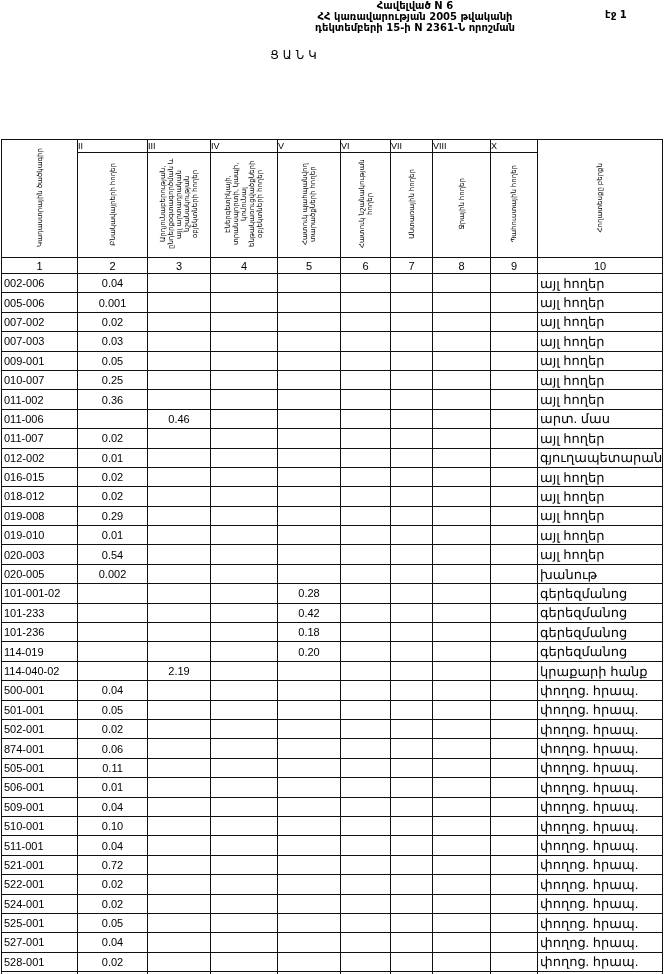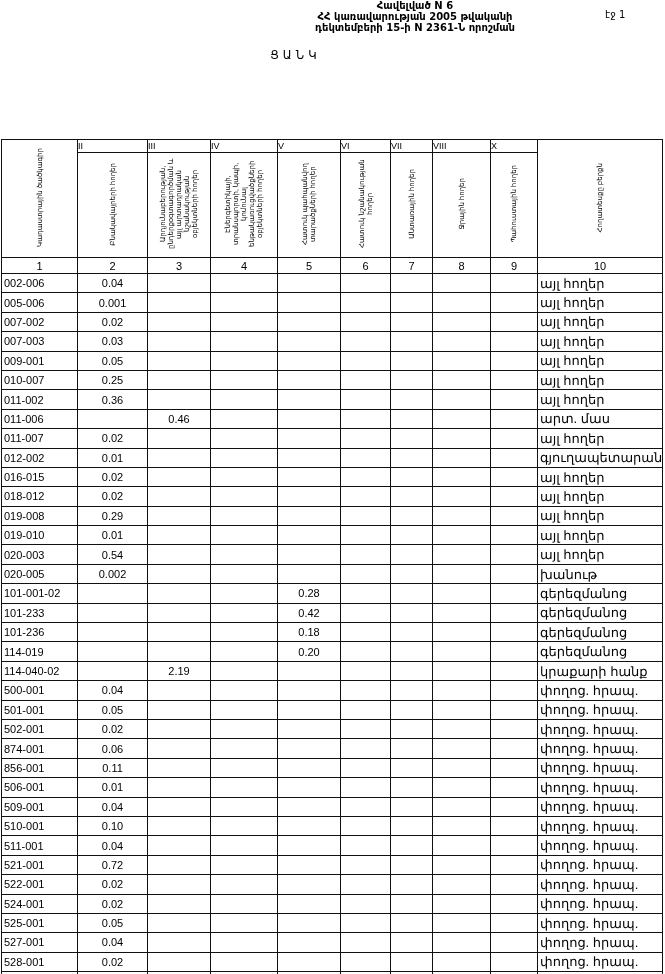--- a/index.html
+++ b/index.html
@@ -1,19 +1,19 @@
 <!DOCTYPE html>
 <html><head>
 <meta charset="utf-8">
 <style>
   html, body { margin:0; padding:0; background:#fff; }
   body { width:665px; height:974px; position:relative; overflow:hidden; font-family:"DejaVu Sans", sans-serif; color:#000; }
   .hdr { position:absolute; font-family:"DejaVu Sans", sans-serif; font-weight:bold; font-size:10px; line-height:11px; text-align:center; }
   #annex { left:300px; top:0px; width:230px; }
-  #page-no { left:605px; top:9px; font-size:10px; font-weight:normal; position:absolute; }
+  #page-no { left:605px; top:9px; font-size:10px; font-weight:bold; position:absolute; }
   #title { position:absolute; left:0; top:46px; width:587px; text-align:center; font-size:11.5px; line-height:18px; letter-spacing:0.2px; }
   table { position:absolute; left:1px; top:139px; border-collapse:collapse; table-layout:fixed; font-family:"Liberation Sans", sans-serif; }
   td { border:1px solid #111; padding:0; font-size:11px; height:18.4px; overflow:hidden; white-space:nowrap; }
   td.c1 { padding-left:2px; }
   td.num { text-align:center; }
   td.c10 { padding-left:2px; font-size:13px; }
   .roman td { height:12px; font-size:9px; text-align:left; }
   .vhead td { height:104px; vertical-align:middle; text-align:center; }
   .vtxt { writing-mode:vertical-rl; transform:rotate(180deg); font-size:7px; line-height:8px; white-space:normal; max-height:100px; display:inline-block; }
   .idx td { height:15px; text-align:center; font-size:11px; }
@@ -374,21 +374,21 @@
         <td class="num"></td>
         <td class="num"></td>
         <td class="num"></td>
         <td class="num"></td>
         <td class="num"></td>
         <td class="num"></td>
         <td class="num"></td>
         <td class="c10">փողոց. հրապ.</td>
       </tr>
       <tr>
-        <td class="c1">856-001</td>
+        <td class="c1">505-001</td>
         <td class="num">0.11</td>
         <td class="num"></td>
         <td class="num"></td>
         <td class="num"></td>
         <td class="num"></td>
         <td class="num"></td>
         <td class="num"></td>
         <td class="num"></td>
         <td class="c10">փողոց. հրապ.</td>
       </tr>

